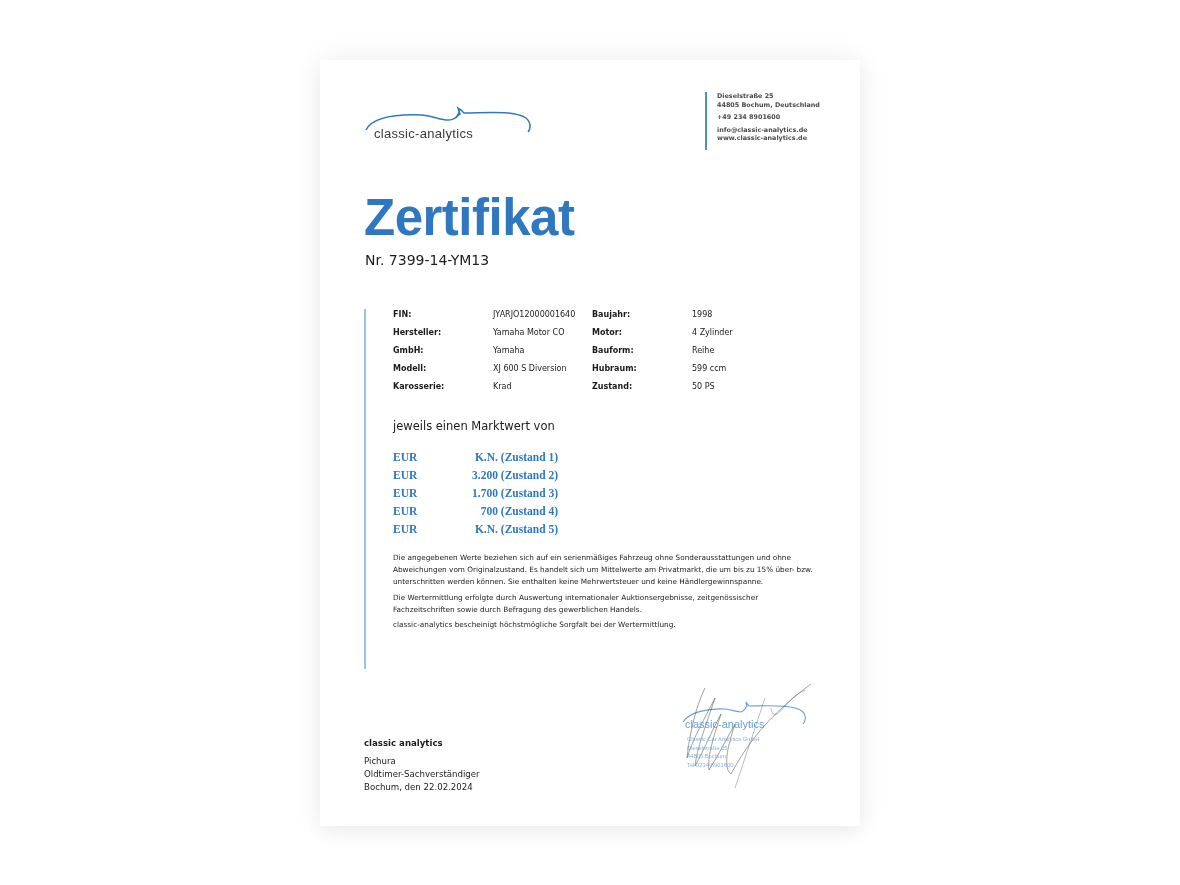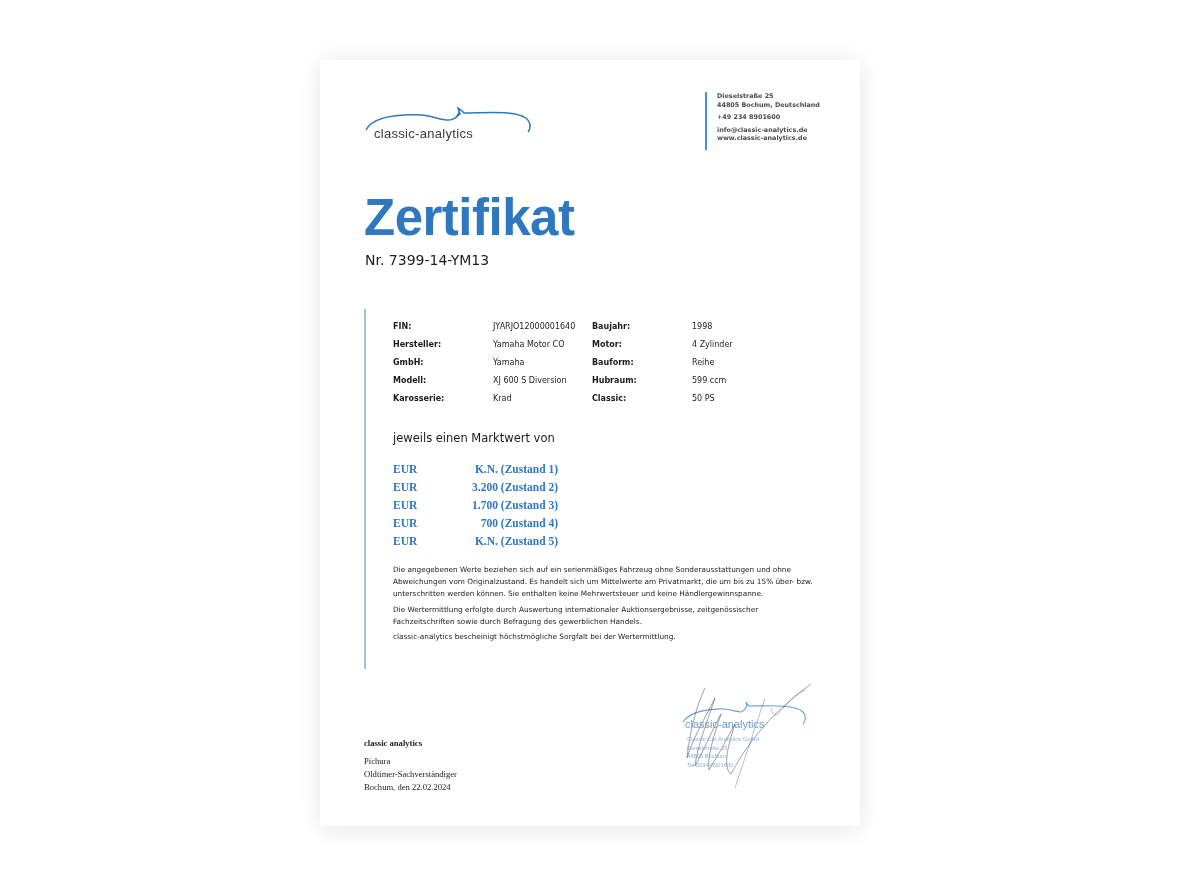--- a/index.html
+++ b/index.html
@@ -20,32 +20,32 @@
   .contact .gap { margin-top: 4px; }
   .title {
     position: absolute; left: 44px; top: 128px; font-size: 51px; font-weight: bold;
     color: #2f78c0; letter-spacing: -0.5px; font-family: Liberation Sans, sans-serif;
   }
   .cert-nr { position: absolute; left: 45px; top: 192px; font-size: 14px; color: #1d1d1d; }
   .content {
     position: absolute; left: 44px; top: 249px; width: 460px; height: 360px;
     border-left: 2px solid #9cc1e3; padding-left: 27px;
   }
-  .specs { display: grid; grid-template-columns: 56px 143px 56px 100px; row-gap: 7px; font-size: 8px; line-height: 11px; margin-top: 12px; }
+  .specs { display: grid; grid-template-columns: 56px 143px 56px 100px; row-gap: 7px; font-size: 8px; line-height: 11px; margin-top: 0; }
   .specs .lbl { font-weight: bold; color: #1b1b1b; }
   .specs .val { color: #1b1b1b; padding-left: 44px; }
   .intro { margin-top: 25px; font-size: 11.5px; line-height: 18px; color: #1b1b1b; }
   .intro b { font-weight: bold; }
   .values { margin-top: 13px; font-size: 11.5px; line-height: 18px; color: #2f78c0; font-weight: bold; }
   .values .row { display: flex; font-family: Liberation Serif, serif; }
   .values .cur { width: 42px; }
   .values .amt { width: 123px; text-align: right; }
   .notes { margin-top: 14px; font-size: 7.3px; line-height: 12.2px; color: #1b1b1b; width: 420px; }
   .notes p { margin-bottom: 3px; }
-  .footer { position: absolute; left: 44px; top: 677px; font-size: 8.6px; line-height: 13px; color: #1b1b1b; font-family: Liberation Serif, serif; }
+  .footer { position: absolute; left: 44px; top: 677px; font-size: 8.6px; line-height: 13px; color: #1b1b1b; }
   .footer .company { font-weight: bold; margin-bottom: 5px; }
   .stamp { position: absolute; left: 355px; top: 618px; width: 140px; height: 115px; }
   .stamp .stamp-text { position: absolute; left: 10px; top: 40px; font-size: 11px; color: #4a8fd0; opacity: 0.85; font-family: "Liberation Sans", sans-serif; }
   .stamp .stamp-lines { position: absolute; left: 12px; top: 57px; font-size: 5.8px; line-height: 8.5px; color: #6e9dd0; opacity: 0.8; font-family: "Liberation Sans", sans-serif; }
   .stamp svg { position: absolute; left: 0; top: 0; }
 </style>
 </head>
 <body>
 
 <div class="page">
@@ -86,21 +86,21 @@
       <span class="lbl">Bauform:</span>
       <span class="val">Reihe</span>
 
       <span class="lbl">Modell:</span>
       <span class="val">XJ 600 S Diversion</span>
       <span class="lbl">Hubraum:</span>
       <span class="val">599 ccm</span>
 
       <span class="lbl">Karosserie:</span>
       <span class="val">Krad</span>
-      <span class="lbl">Classic:</span>
+      <span class="lbl">Zustand:</span>
       <span class="val">50 PS</span>
     </div>
 
     <div class="intro">
       <div>jeweils einen Marktwert von</div>
     </div>
 
     <div class="values">
       <div class="row">
         <span class="cur">EUR</span>

